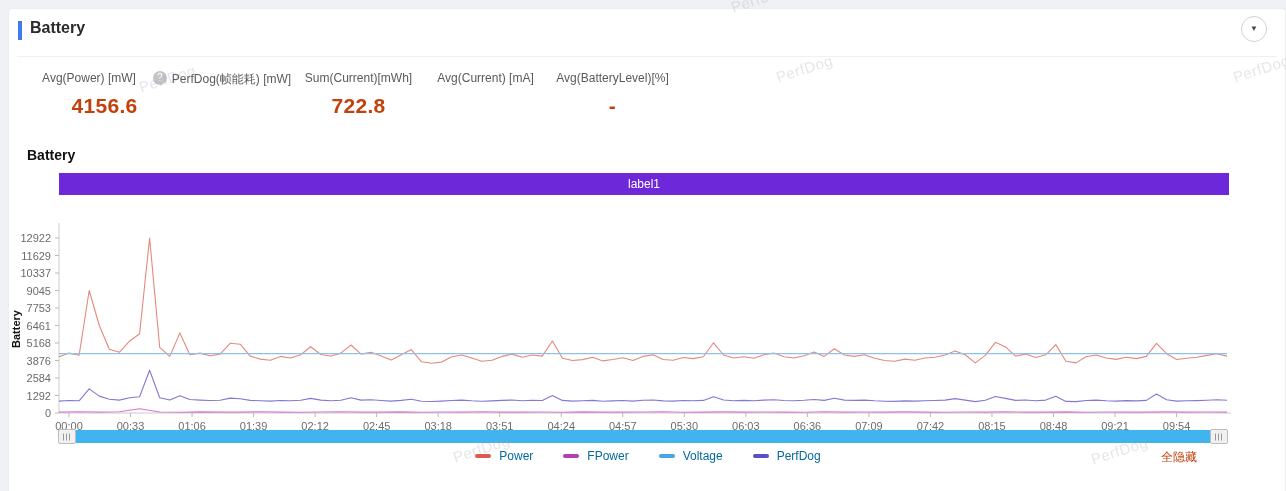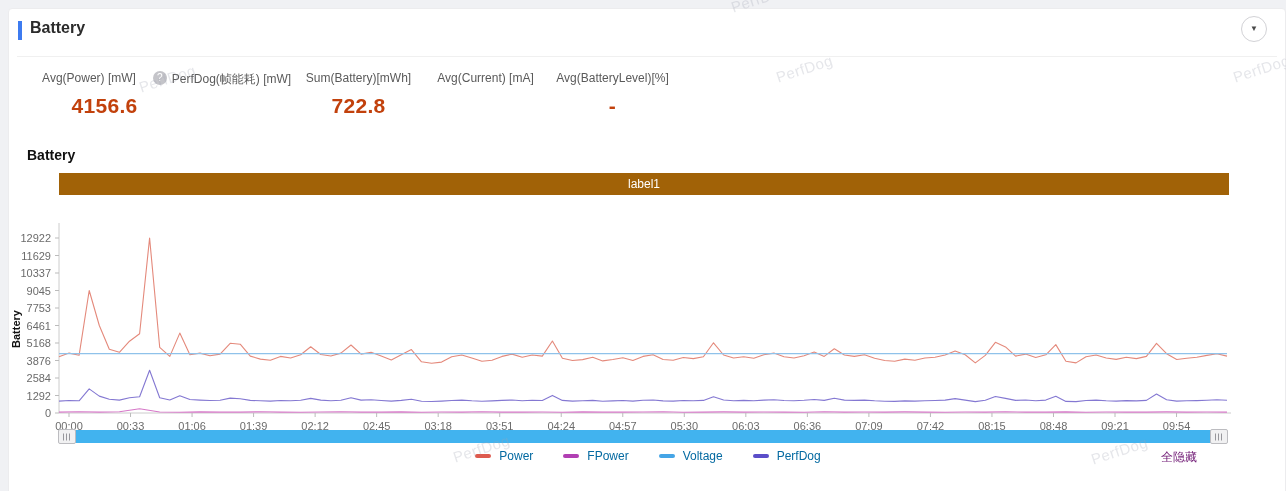--- a/index.html
+++ b/index.html
@@ -41,21 +41,21 @@
   .range-handle.left { left:-1px; } .range-handle.right { right:-1px; }
   .grip { position:absolute; left:50%; top:50%; width:8px; height:7px; transform:translate(-50%,-50%);
           background:repeating-linear-gradient(90deg,#97979c 0 1px,transparent 1px 3px); }
 
   
   .legend-row { position:absolute; left:0; top:440px; width:1278px; display:flex;
                 justify-content:center; gap:30px; align-items:center; }
   .legend-item { display:flex; align-items:center; gap:8px; cursor:pointer; }
   .legend-marker { width:16px; height:4px; border-radius:2px; }
   .legend-label { font-size:12px; color:#0369a1; }
-  .hide-all { position:absolute; right:88px; top:440px; font-size:12px; color:#701a75; cursor:pointer; }
+  .hide-all { position:absolute; right:88px; top:440px; font-size:12px; color:#c2410c; cursor:pointer; }
 
   .watermark { position:absolute; font-size:15px; color:rgba(160,165,178,0.28);
                transform:rotate(-18deg); letter-spacing:0.5px; pointer-events:none; }
 </style>
 </head>
 <body>
 
 <div class="card">
 
   <div class="card-header">
@@ -75,39 +75,39 @@
       </div>
       <div class="value">4156.6</div>
     </div>
     <div class="stat">
       <div class="label">
           <span>PerfDog(帧能耗) [mW]</span>
         </div>
     </div>
     <div class="stat">
       <div class="label">
-          <span>Sum(Battery)[mWh]</span>
+          <span>Sum(Current)[mWh]</span>
         </div>
       <div class="value">722.8</div>
     </div>
     <div class="stat">
       <div class="label">
           <span>Avg(Current) [mA]</span>
         </div>
     </div>
     <div class="stat">
       <div class="label">
           <span>Avg(BatteryLevel)[%]</span>
         </div>
       <div class="value">-</div>
     </div>
   </div>
 
   <div class="section-title">Battery</div>
-  <div class="banner" style="background: #a16207;">label1</div>
+  <div class="banner" style="background: #6d28d9;">label1</div>
   <div class="y-title">Battery</div>
 
   <svg id="chart-svg" width="1278" height="232">
       <line x1="50" y1="24" x2="50" y2="214" stroke="#cccccc" stroke-width="1"></line>
       <line x1="50" y1="214" x2="1222" y2="214" stroke="#cccccc" stroke-width="1"></line>
       <line x1="46" y1="39" x2="50" y2="39" stroke="#bbbbbb"></line>
       <text x="42" y="43" text-anchor="end" font-size="11" fill="#6b6b6b">12922</text>
       <line x1="46" y1="56.510834236186355" x2="50" y2="56.510834236186355" stroke="#bbbbbb"></line>
       <text x="42" y="60.510834236186355" text-anchor="end" font-size="11" fill="#6b6b6b">11629</text>
       <line x1="46" y1="74.00812567713976" x2="50" y2="74.00812567713976" stroke="#bbbbbb"></line>

